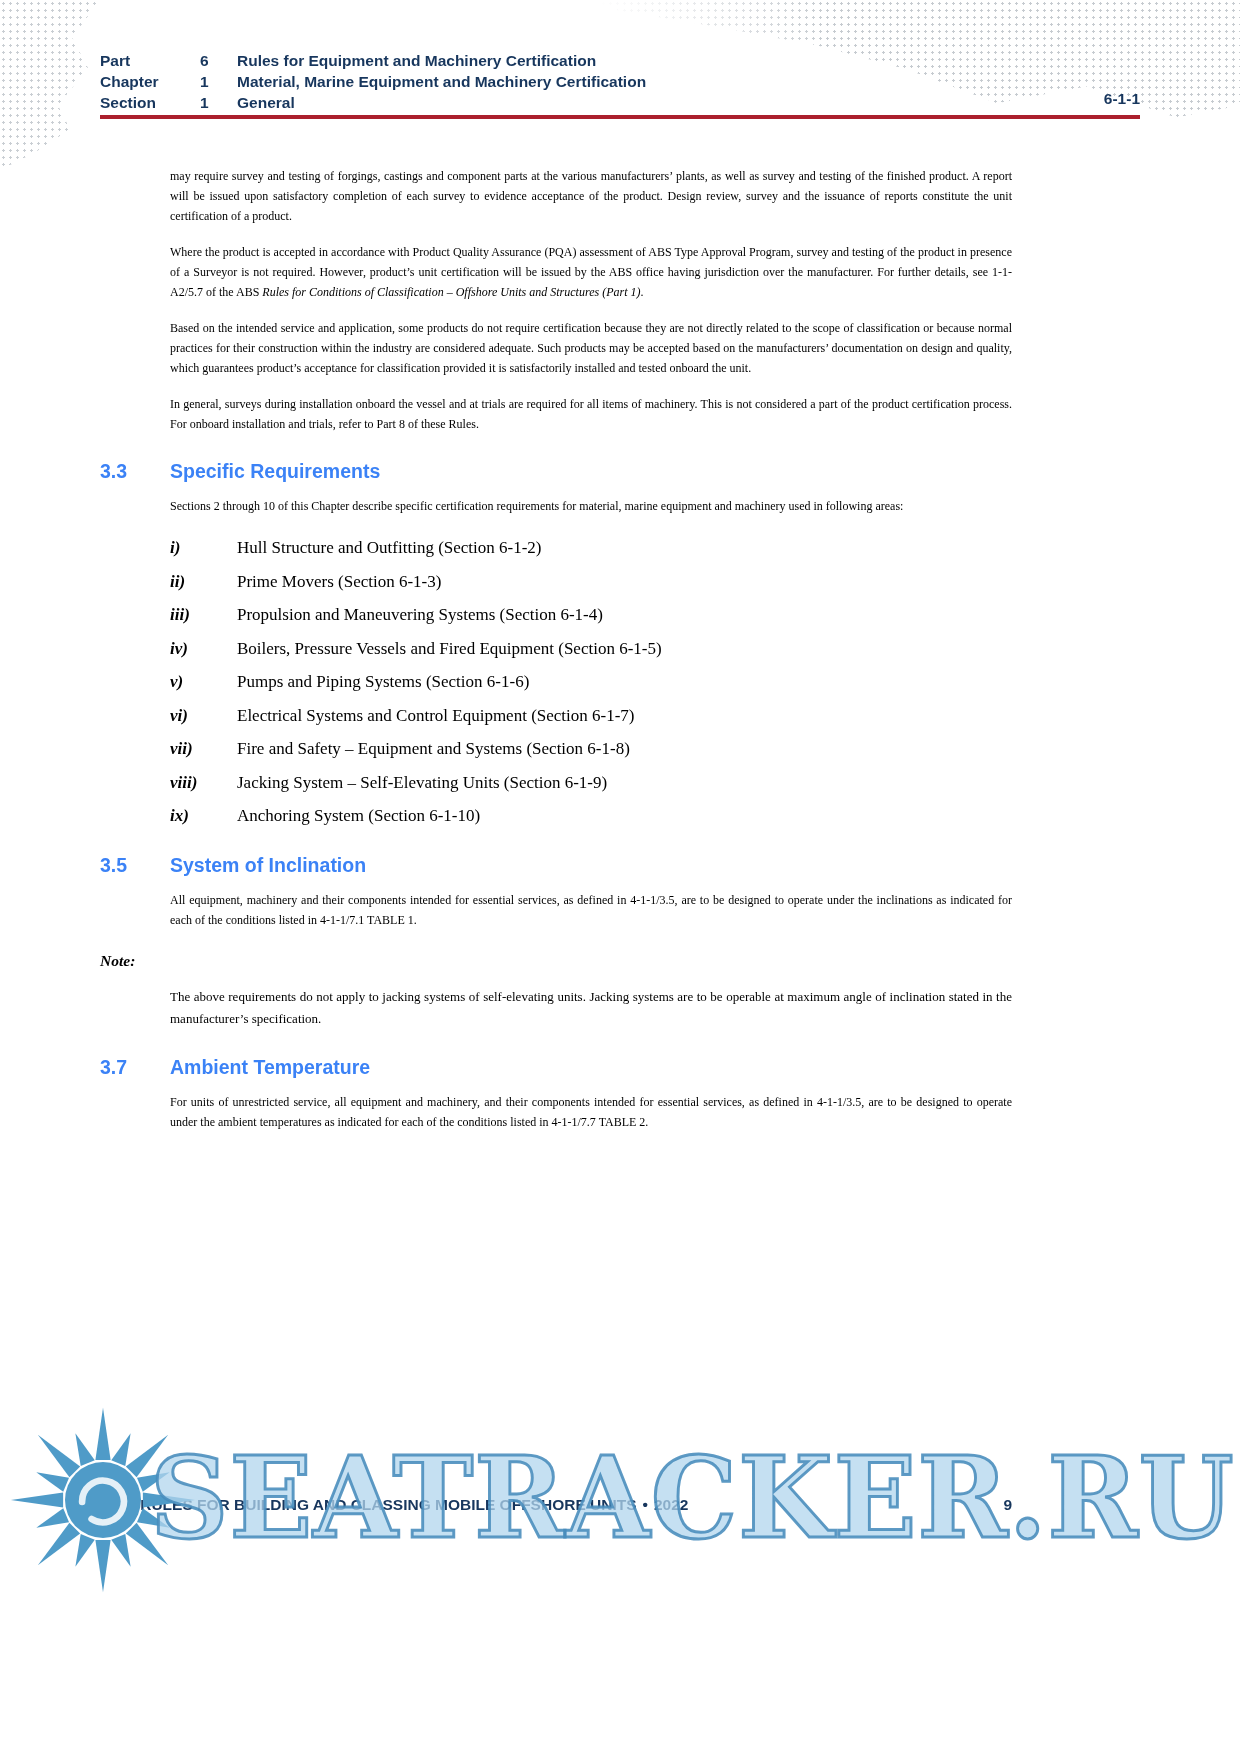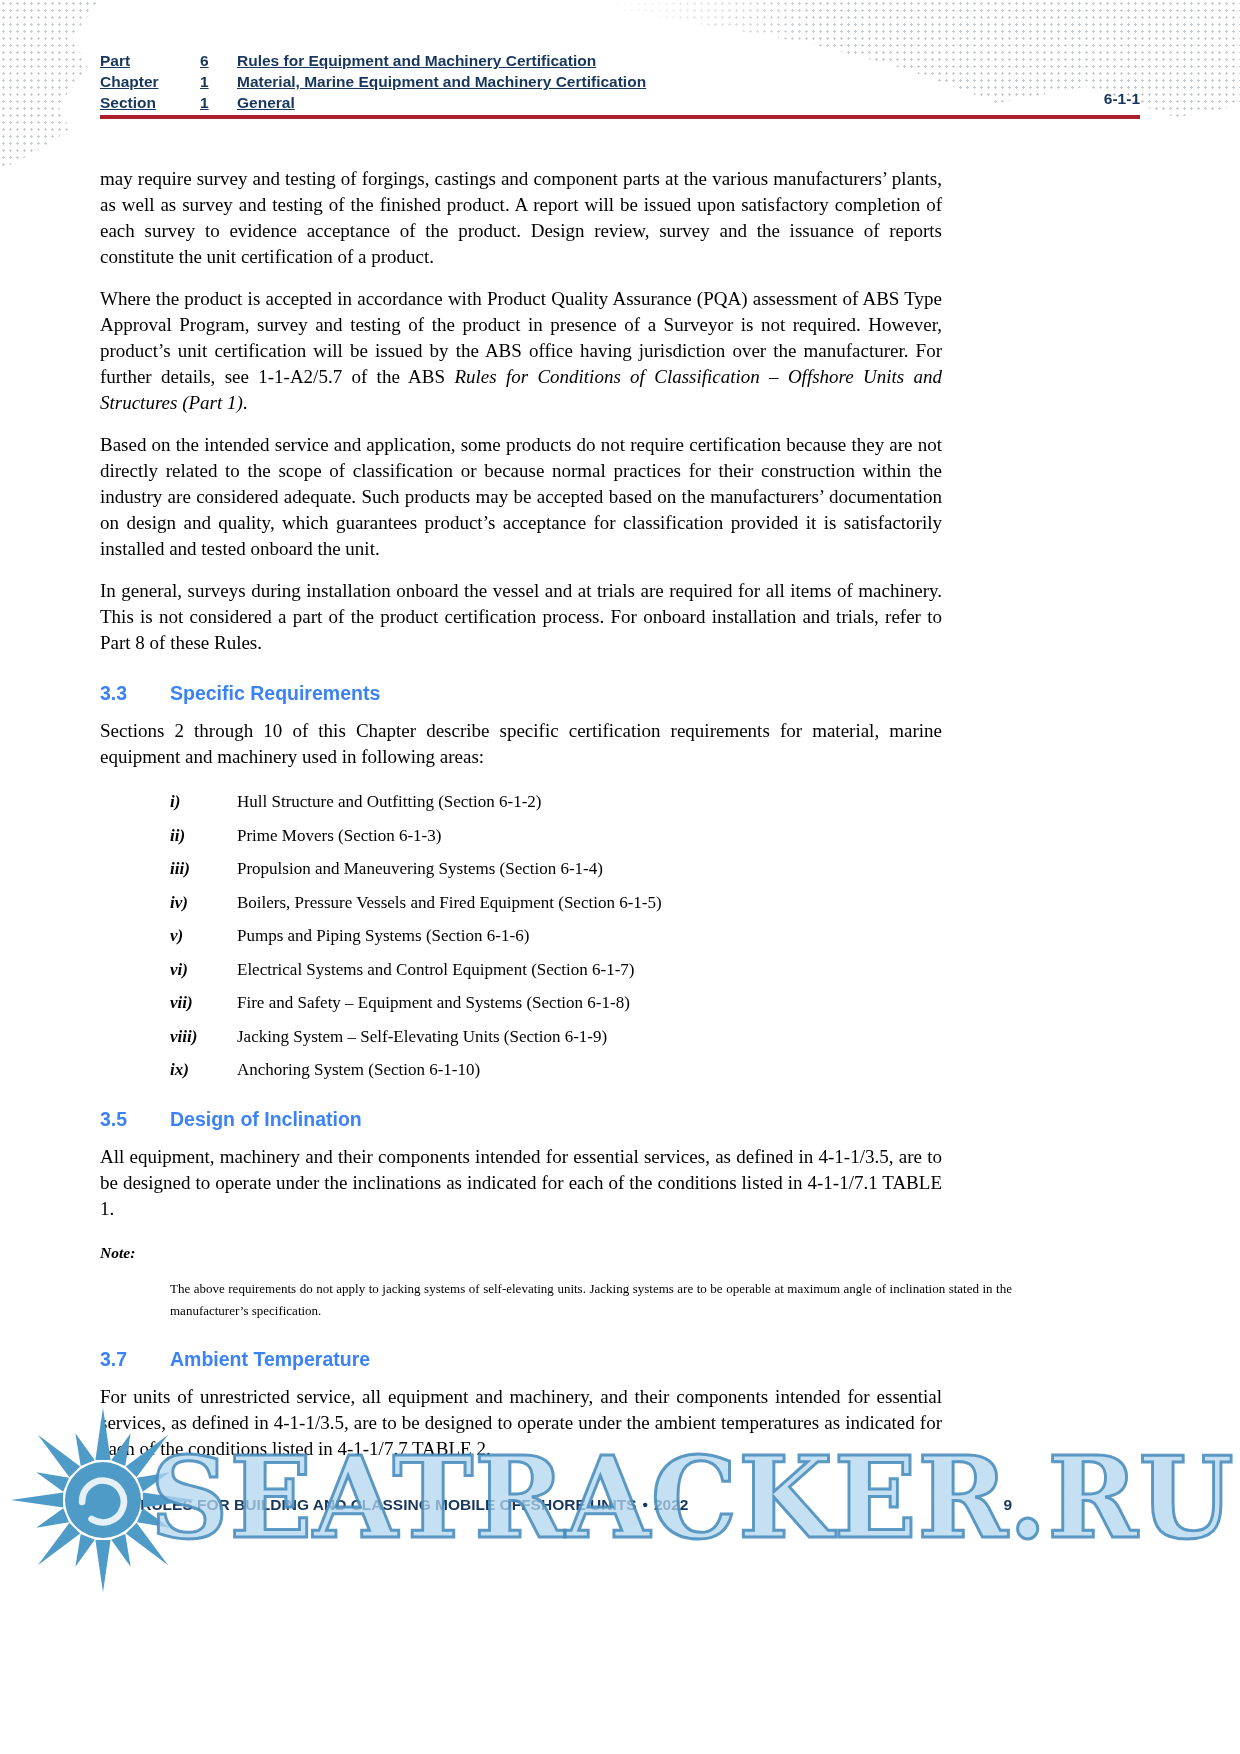--- a/index.html
+++ b/index.html
@@ -24,32 +24,32 @@
     mask-image: linear-gradient(to left, #000 65%, transparent 100%);
     opacity:.85;
   }
 
   
   .doc-header {
     position:absolute; top:50px; left:100px; right:100px;
     font-family:"Liberation Sans", sans-serif; font-weight:bold;
     color:#17365d; font-size:15.5px; line-height:21px;
   }
-  .header-row { display:flex;text-decoration:underline; }
+  .header-row { display:flex; }
   .h-label { width:100px; }
   .h-num   { width:37px; }
   .h-title { flex:1; }
   .h-ref   { position:absolute; right:0; bottom:4px;margin-top:48px; }
   .red-rule { position:absolute; top:115px; left:100px; right:100px; height:4px; background:#ab1f2d; }
 
   
   .content { position:absolute; top:166px; left:100px; width:912px; color:#000; }
   .para {
-    width:842px; text-align:justify;
-    font-size:19px; line-height:26px; margin-bottom:16px;
+    margin-left:70px; width:842px; text-align:justify;
+    font-size:12px; line-height:20px; margin-bottom:16px;
   }
   .it { font-style:italic; }
 
   .section-head {
     display:flex; font-family:"Liberation Sans", sans-serif; font-weight:bold;
     color:#3b82f6; font-size:19.5px; margin-top:26px; margin-bottom:13px;
   }
   .s-num { width:70px; }
 
   .list { margin-top:20px; }
@@ -169,21 +169,21 @@
           <span class="li-text">Jacking System – Self-Elevating Units (Section 6-1-9)</span>
         </div>
       <div class="list-item">
           <span class="li-num">ix)</span>
           <span class="li-text">Anchoring System (Section 6-1-10)</span>
         </div>
     </div>
 
     <div class="section-head">
       <span class="s-num">3.5</span>
-      <span class="s-title">Design of Inclination</span>
+      <span class="s-title">System of Inclination</span>
     </div>
     <p class="para">All equipment, machinery and their components intended for essential services, as defined in 4-1-1/3.5, are to be designed to operate under the inclinations as indicated for each of the conditions listed in 4-1-1/7.1 TABLE 1.</p>
     <p class="note-label">Note:</p>
     <p class="note-body">The above requirements do not apply to jacking systems of self-elevating units. Jacking systems are to be operable at maximum angle of inclination stated in the manufacturer’s specification.</p>
 
     <div class="section-head">
       <span class="s-num">3.7</span>
       <span class="s-title">Ambient Temperature</span>
     </div>
     <p class="para">For units of unrestricted service, all equipment and machinery, and their components intended for essential services, as defined in 4-1-1/3.5, are to be designed to operate under the ambient temperatures as indicated for each of the conditions listed in 4-1-1/7.7 TABLE 2.</p>

